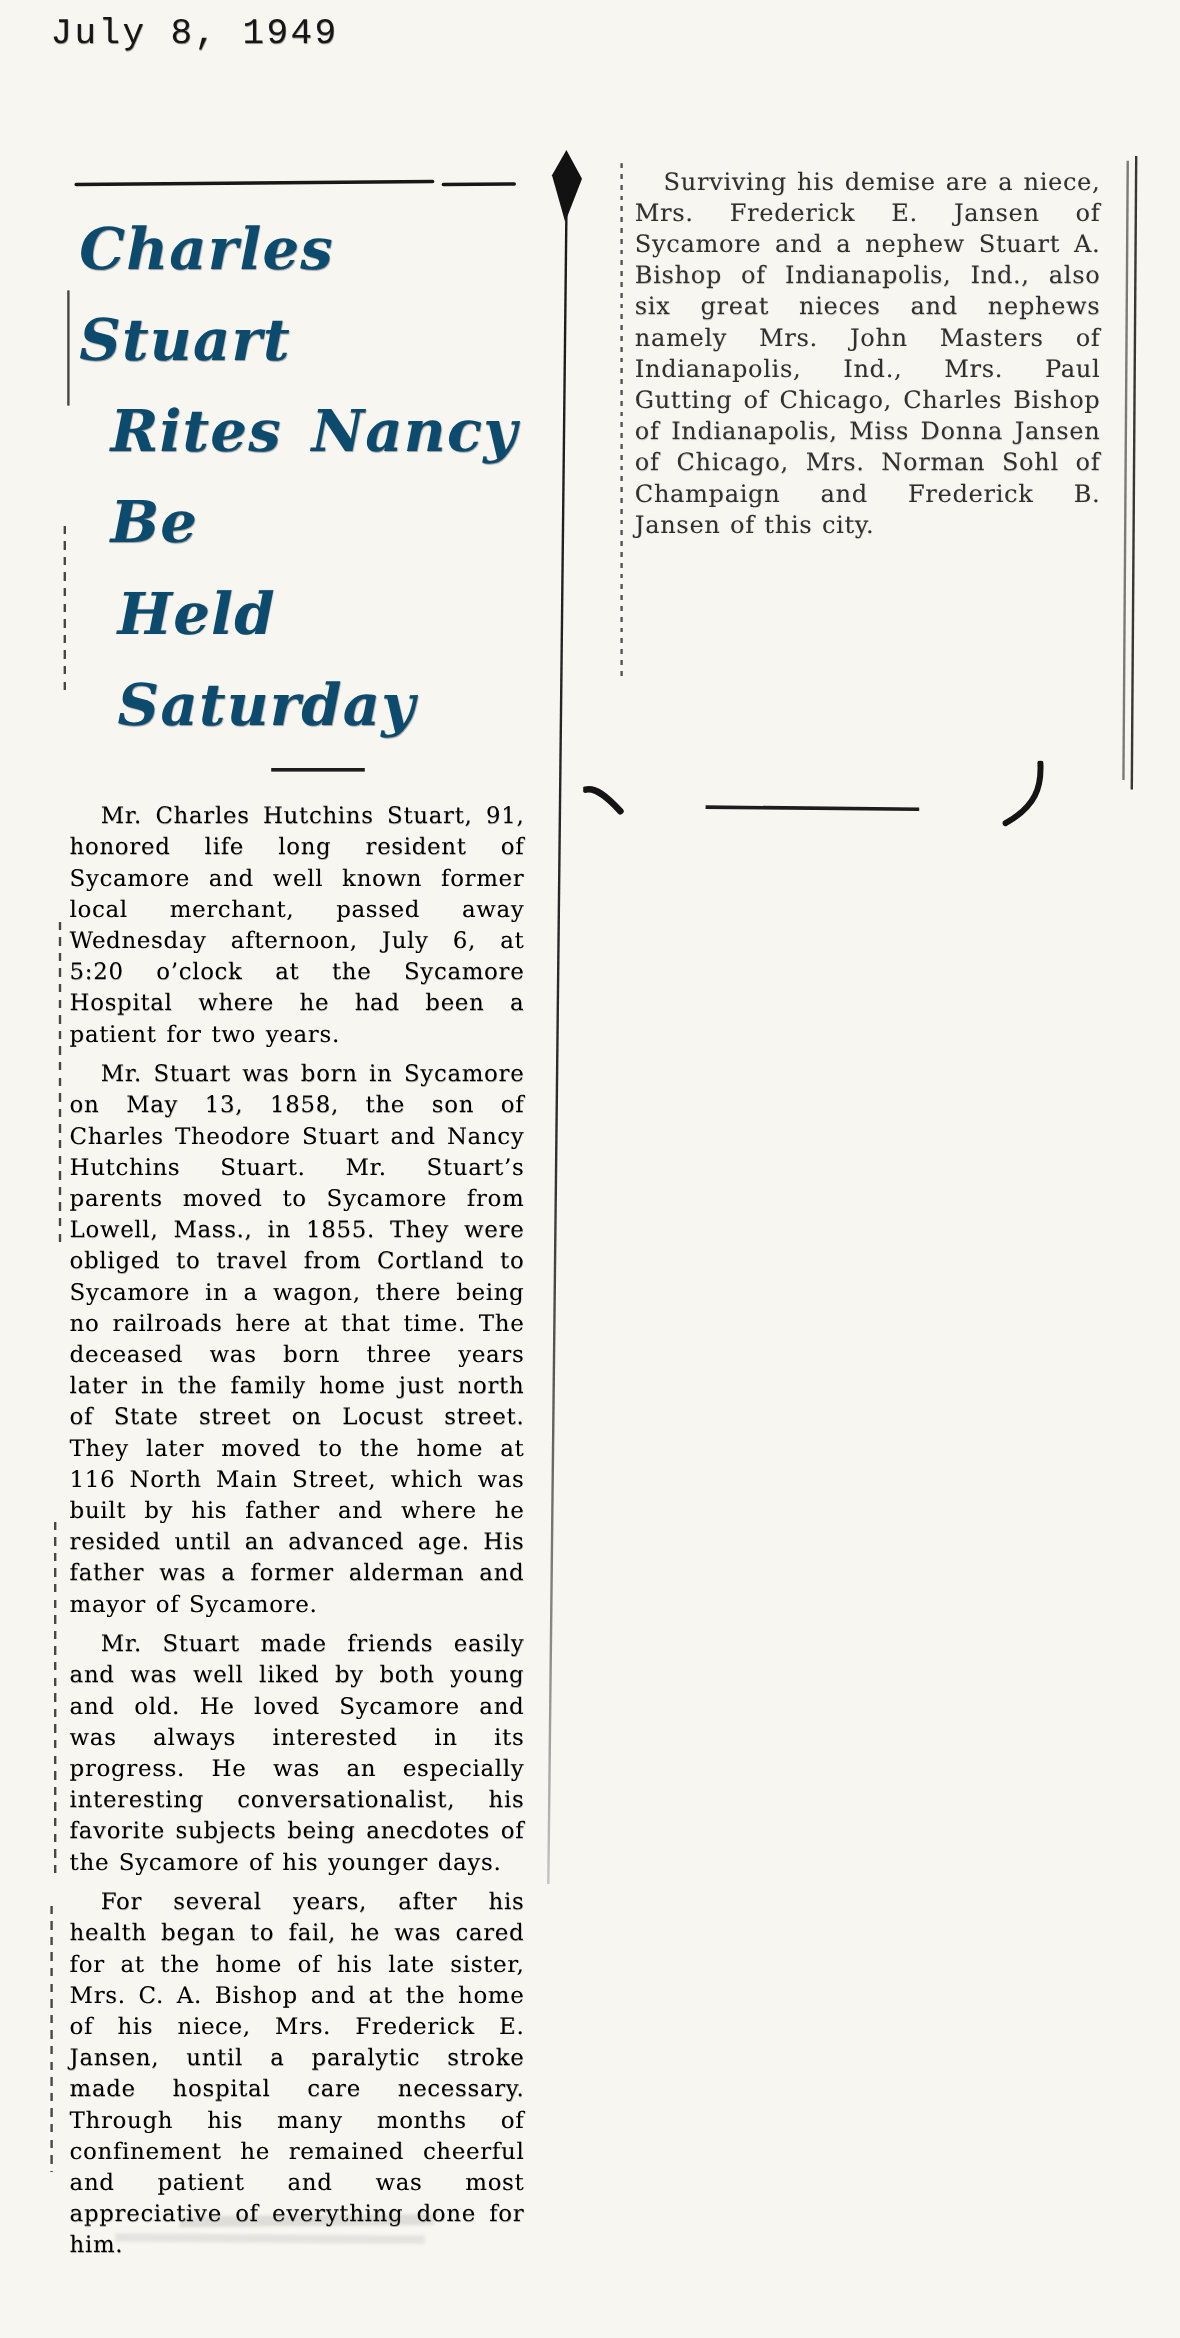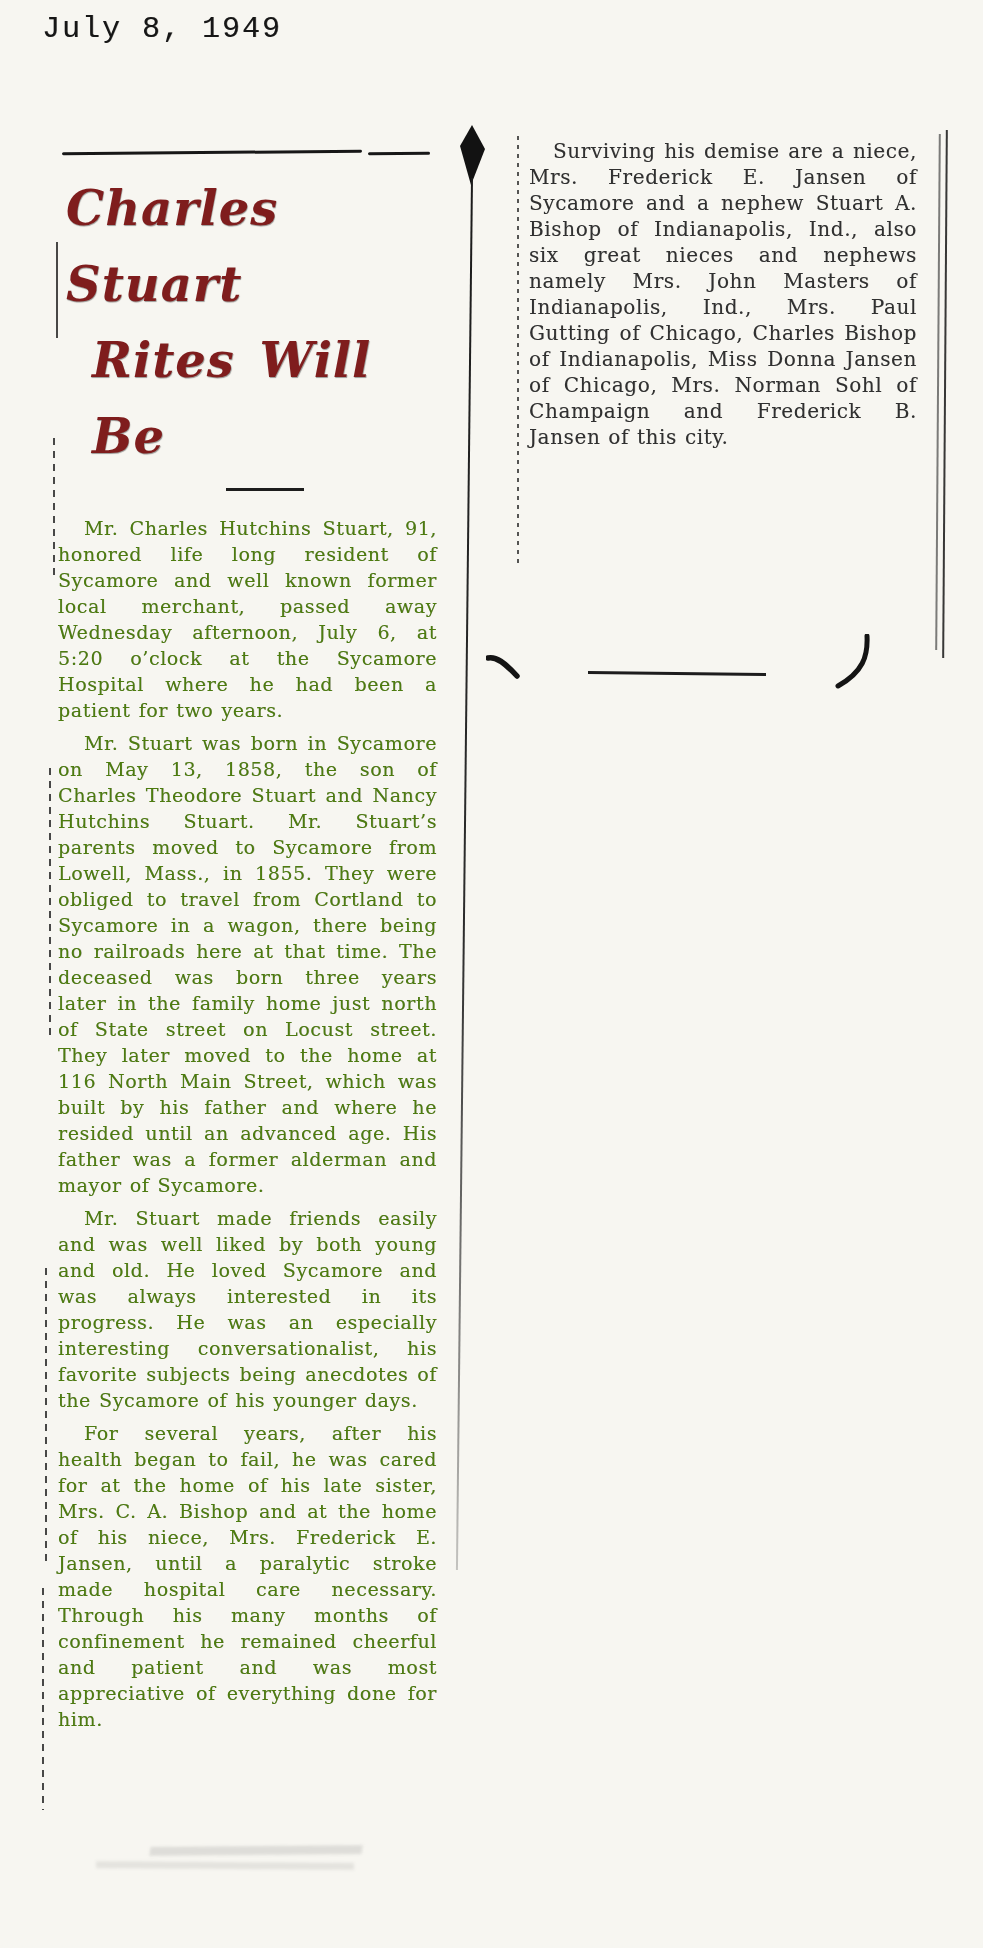--- a/index.html
+++ b/index.html
@@ -42,38 +42,38 @@
   .mm3 { left: 49px; top: 768px; height: 272px; }
   .mm4 { left: 45px; top: 1268px; height: 295px; }
   .mm5 { left: 42px; top: 1588px; height: 222px; }
 
   .left-col { position: absolute; left: 58px; top: 170px; width: 396px; }
 
   .headline {
     font-style: italic; font-weight: 700;
     font-size: 48px; line-height: 76px;
     letter-spacing: 1px; word-spacing: 7px;
-    color: #7f1d1d;
+    color: #0c4a6e;
     text-shadow: 0.6px 0.6px 0.8px rgba(20,20,20,.4);
   }
   .hl-1 { padding-left: 8px; }
   .hl-2 { padding-left: 34px; }
   .hl-3 { padding-left: 40px; }
 
   .headline-divider {
     width: 78px; height: 3px; background: #1d1d1d;
     margin: 14px 0 24px 168px;
   }
 
   .body-text p {
     margin: 0 17px 7px 0;
     font-size: 19px; line-height: 26px;
     letter-spacing: 0.6px; word-spacing: 1.5px;
     text-align: justify; text-indent: 26px;
-    color: #4d7c0f;
+    color: #000000;
     text-shadow: 0.3px 0.3px 0.5px rgba(30,30,30,.35);
   }
 
   
   .dotted-left-border {
     position: absolute; left: 517px; top: 136px;
     width: 2px; height: 432px;
     background: repeating-linear-gradient(180deg, rgba(30,30,30,.75) 0 4px, transparent 4px 9px);
   }
   .rb-outer {
@@ -121,21 +121,22 @@
 <div class="right-border-left-clip"></div>
 <div class="margin-mark mm-solid mm1"></div>
 <div class="margin-mark mm-dash mm2"></div>
 <div class="margin-mark mm-dash mm3"></div>
 <div class="margin-mark mm-dash mm4"></div>
 <div class="margin-mark mm-dash mm5"></div>
 
 <div class="left-col">
   <div class="headline">
     <div class="hl-1">Charles Stuart</div>
-    <div class="hl-2">Rites Will Be</div>
+    <div class="hl-2">Rites Nancy Be</div>
+    <div class="hl-3">Held Saturday</div>
   </div>
   <div class="headline-divider"></div>
   <div class="body-text">
     <p>Mr. Charles Hutchins Stuart, 91, honored life long resident of Sycamore and well known former local merchant, passed away Wednesday afternoon, July 6, at 5:20 o’clock at the Sycamore Hospital where he had been a patient for two years.</p>
     <p>Mr. Stuart was born in Sycamore on May 13, 1858, the son of Charles Theodore Stuart and Nancy Hutchins Stuart. Mr. Stuart’s parents moved to Sycamore from Lowell, Mass., in 1855. They were obliged to travel from Cortland to Sycamore in a wagon, there being no railroads here at that time. The deceased was born three years later in the family home just north of State street on Locust street. They later moved to the home at 116 North Main Street, which was built by his father and where he resided until an advanced age. His father was a former alderman and mayor of Sycamore.</p>
     <p>Mr. Stuart made friends easily and was well liked by both young and old. He loved Sycamore and was always interested in its progress. He was an especially interesting conversationalist, his favorite subjects being anecdotes of the Sycamore of his younger days.</p>
     <p>For several years, after his health began to fail, he was cared for at the home of his late sister, Mrs. C. A. Bishop and at the home of his niece, Mrs. Frederick E. Jansen, until a paralytic stroke made hospital care necessary. Through his many months of confinement he remained cheerful and patient and was most appreciative of everything done for him.</p>
   </div>
 </div>
 

